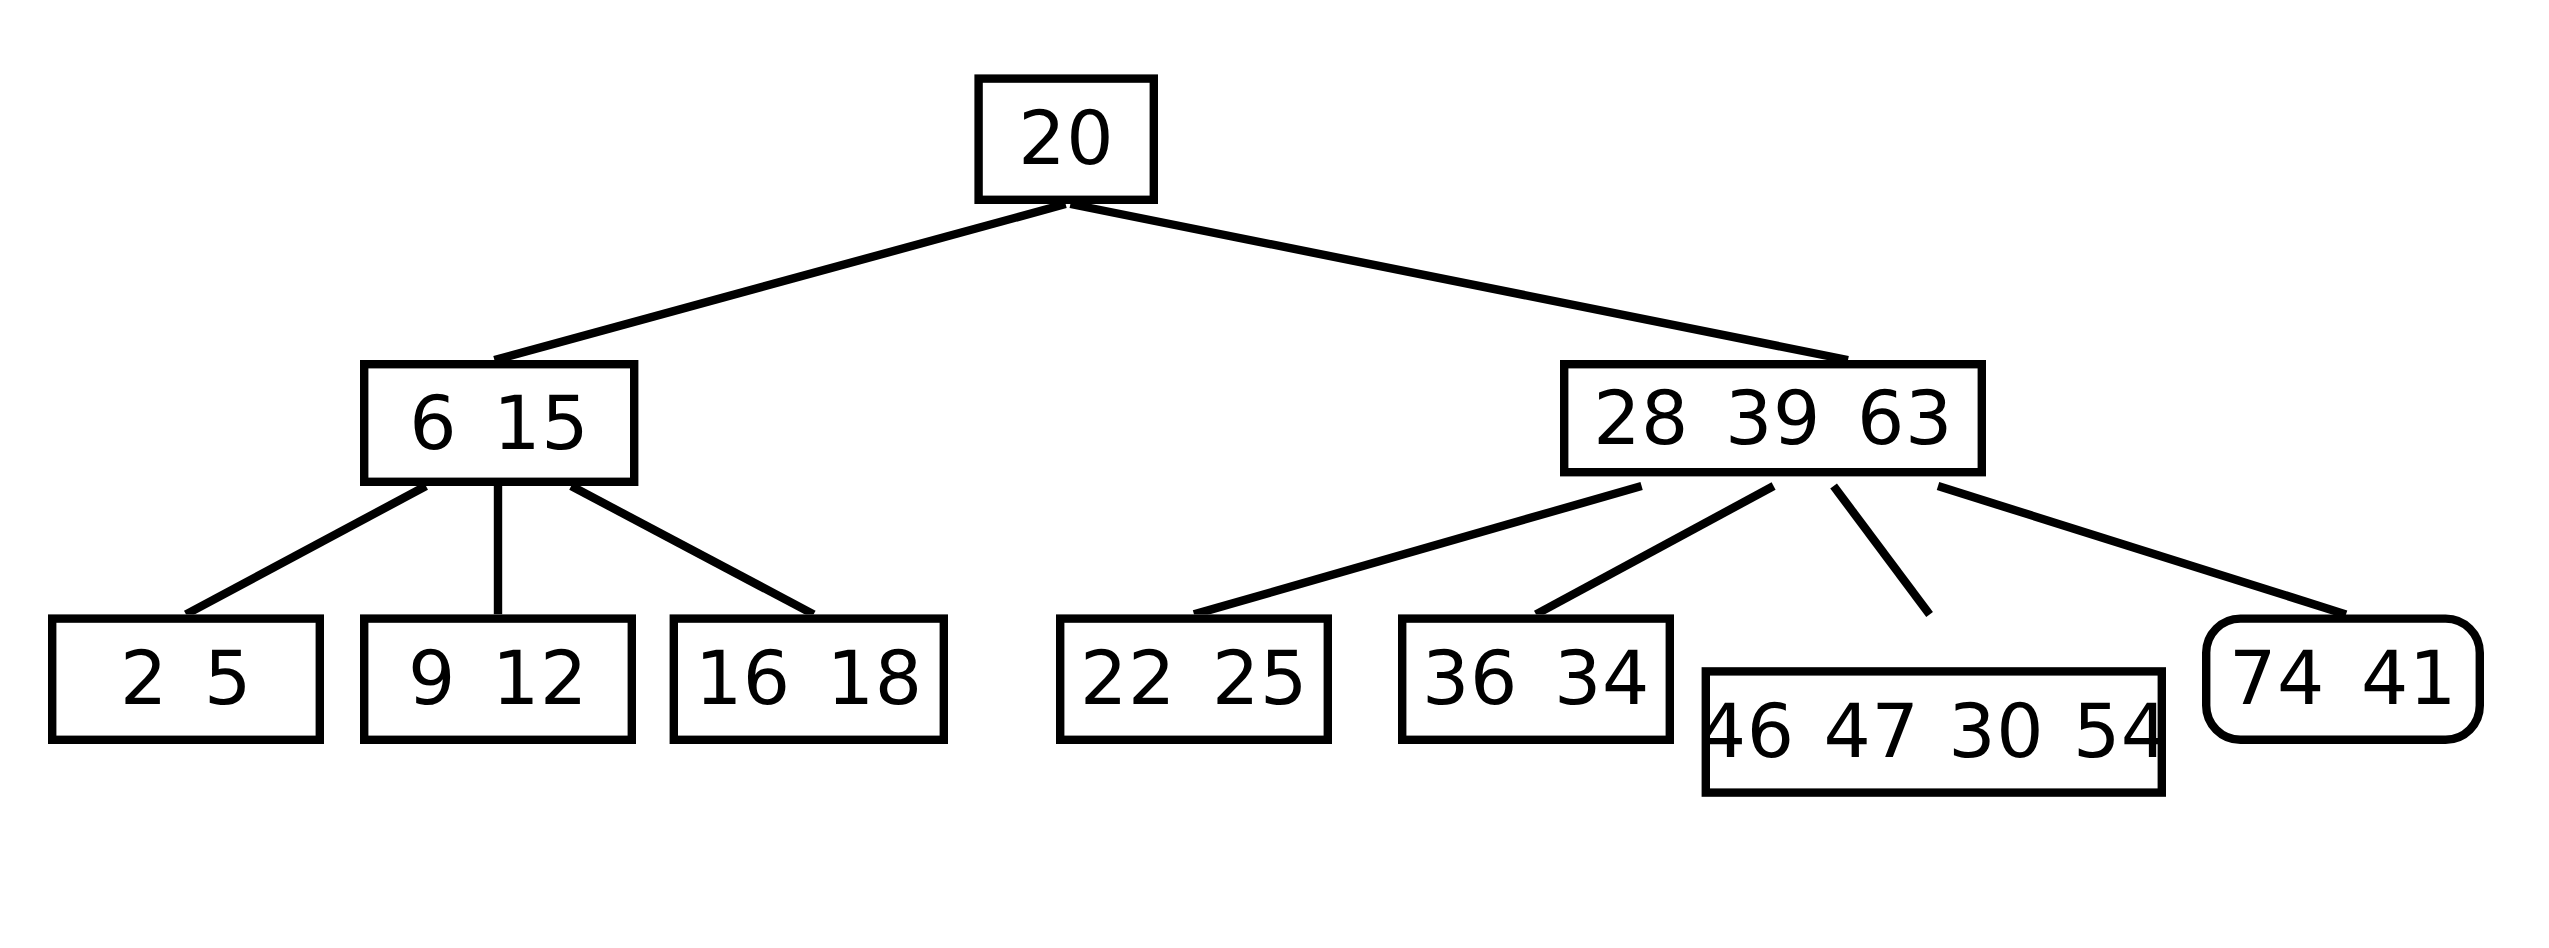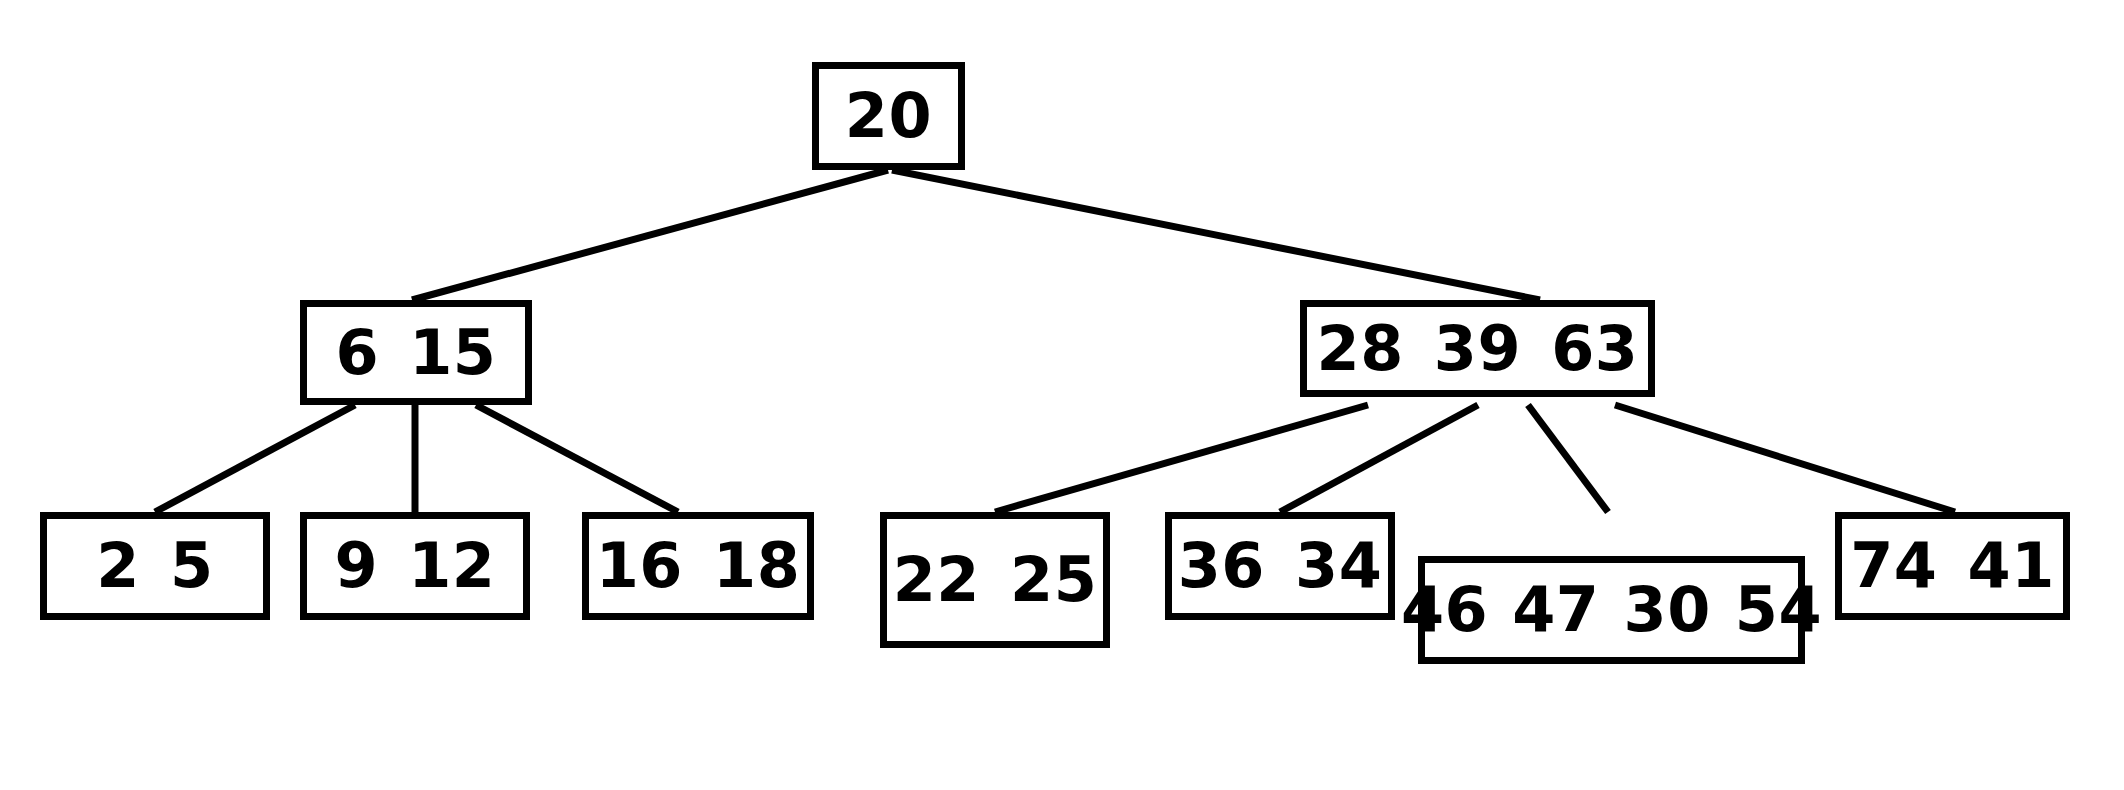--- a/index.html
+++ b/index.html
@@ -40,21 +40,21 @@
     display: flex;
     flex-direction: row;
     align-items: baseline;
     justify-content: center;
     white-space: nowrap;
   }
   .key {
     color: #000000;
     font-size: 62px;
     line-height: 1;
-    font-weight: 700;
+    font-weight: 400;
     letter-spacing: 0.5px;
   }
   .key + .key {
     margin-left: 30px;
   }
   .node-wide .key + .key { margin-left: 24px; text-align: center; }
 </style>
 </head>
 <body>
 
@@ -98,47 +98,47 @@
           <span class="key">2</span>
           <span class="key">5</span>
         </div>
       </div>
       <div class="node" style="left: 300px; top: 512px; width: 230px; height: 108px;">
         <div class="node-keys">
           <span class="key">9</span>
           <span class="key">12</span>
         </div>
       </div>
-      <div class="node" style="left: 558px; top: 512px; width: 232px; height: 108px; margin-left: 24px;">
+      <div class="node" style="left: 558px; top: 512px; width: 232px; height: 108px;">
         <div class="node-keys">
           <span class="key">16</span>
           <span class="key">18</span>
         </div>
       </div>
-      <div class="node" style="left: 880px; top: 512px; width: 230px; height: 136px;">
+      <div class="node" style="left: 880px; top: 512px; width: 230px; height: 108px;">
         <div class="node-keys">
           <span class="key">22</span>
           <span class="key">25</span>
         </div>
       </div>
       <div class="node" style="left: 1165px; top: 512px; width: 230px; height: 108px;">
         <div class="node-keys">
           <span class="key">36</span>
           <span class="key">34</span>
         </div>
       </div>
       <div class="node node-wide" style="left: 1418px; top: 512px; width: 387px; height: 108px; margin-top: 44px;">
         <div class="node-keys">
           <span class="key">46</span>
           <span class="key">47</span>
           <span class="key">30</span>
           <span class="key">54</span>
         </div>
       </div>
-      <div class="node" style="left: 1835px; top: 512px; width: 235px; height: 108px;">
+      <div class="node" style="left: 1835px; top: 512px; width: 235px; height: 108px; border-radius: 32px;">
         <div class="node-keys">
           <span class="key">74</span>
           <span class="key">41</span>
         </div>
       </div>
     </div>
 
 </div>
 
 </body></html>

